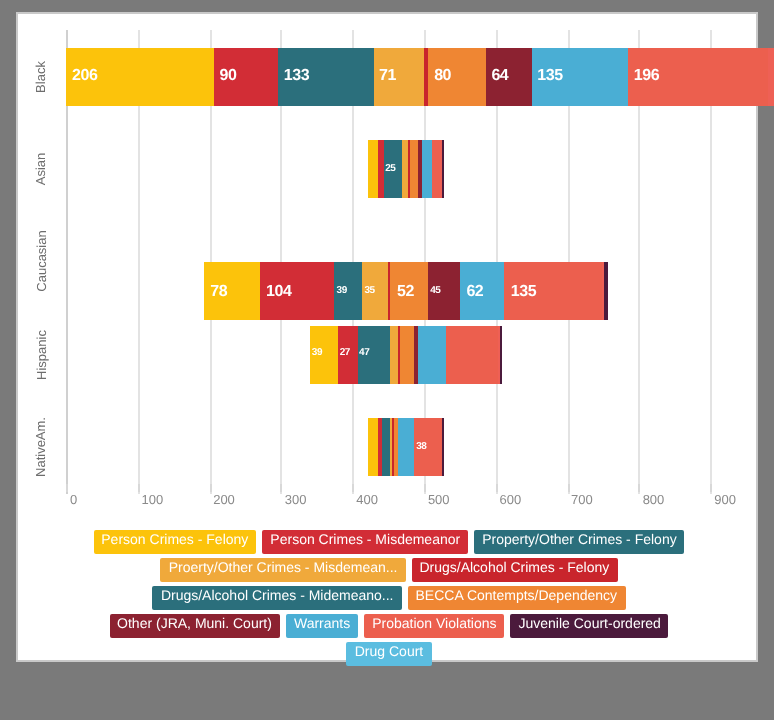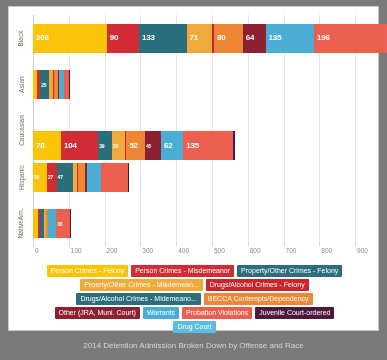--- a/index.html
+++ b/index.html
@@ -25,21 +25,21 @@
   #gridlines{position:absolute;left:0;top:0;width:100%;height:100%;}
   .gridline{
     position:absolute;top:0;bottom:0;width:1px;background:#e3e3e3;
   }
   #axis-line{
     position:absolute;left:0;top:0;bottom:0;width:1px;background:#d0d0d0;
   }
   #rows{position:absolute;left:0;top:0;width:100%;height:100%;}
   .row{position:absolute;left:0;width:100%;}
   .bar{
-    position:relative;height:100%;white-space:nowrap;font-size:0;
+    position:relative;height:100%;white-space:nowrap;font-size:0;text-align:center;
   }
   .seg{
     display:inline-block;height:100%;vertical-align:top;
     position:relative;overflow:hidden;
     box-sizing:border-box;
   }
   .seg-label{
     position:absolute;left:3px;top:50%;transform:translateY(-50%);
     color:#ffffff;font-size:8px;font-weight:bold;
     font-family:"Liberation Sans", sans-serif;
@@ -187,14 +187,13 @@
           <span class="legend-item" style="background: rgb(236, 95, 78);">Probation Violations</span>
           <span class="legend-item" style="background: rgb(75, 26, 60);">Juvenile Court-ordered</span>
         </div>
         <div class="legend-row">
           <span class="legend-item" style="background: rgb(91, 189, 224);">Drug Court</span>
         </div>
       </div>
 
   </div>
 
-  <div id="caption">2014 Detention Admission Broken Down by Offense and Race</div>
 </div>
 
 </body></html>

